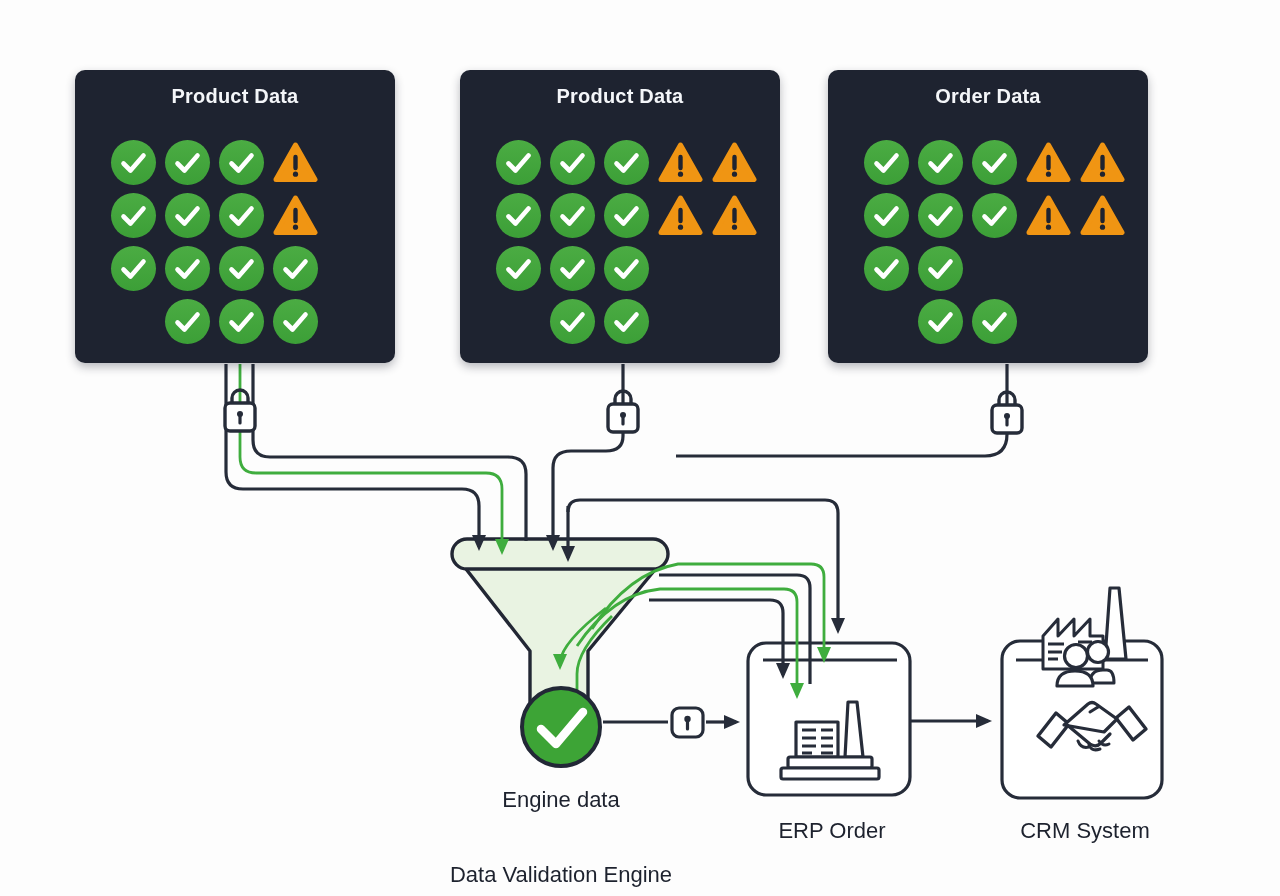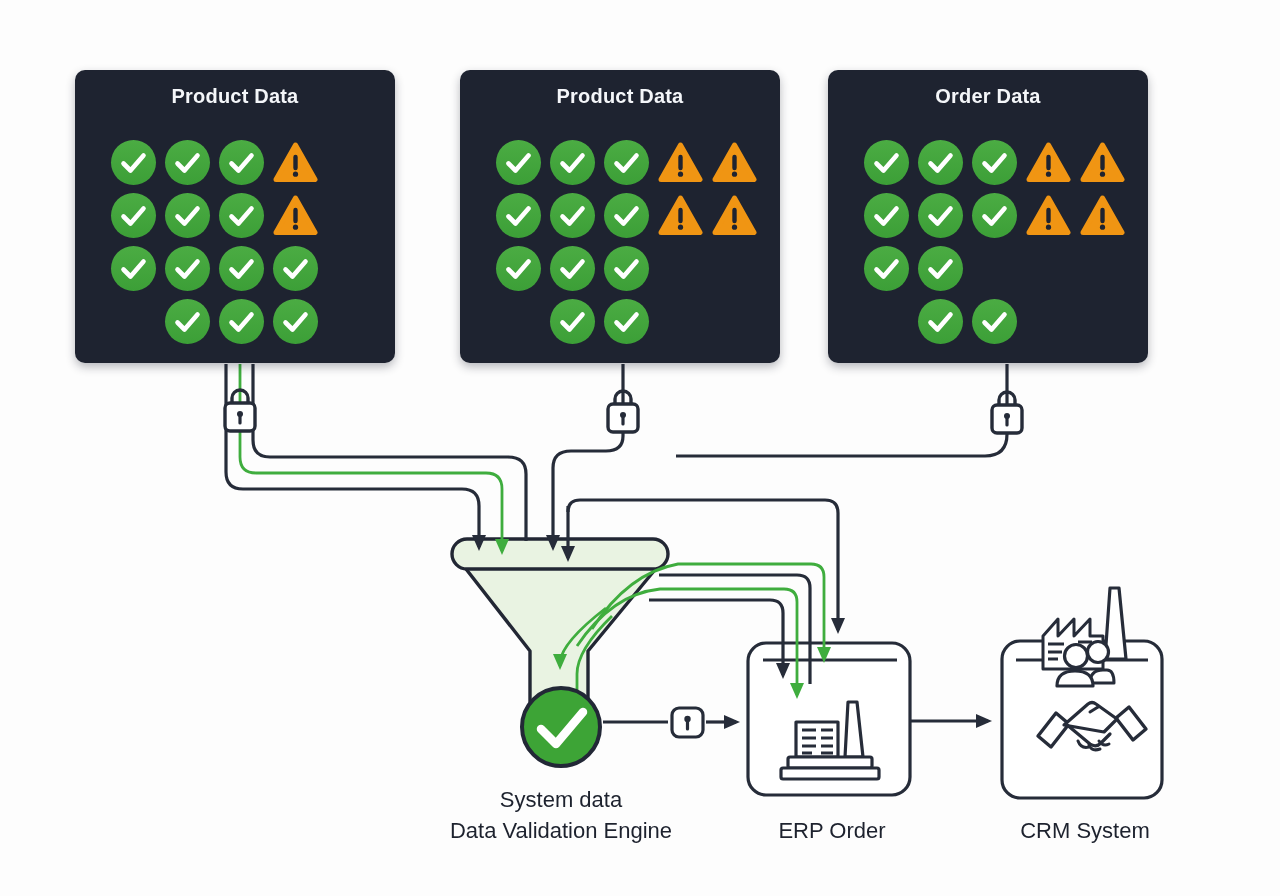--- a/index.html
+++ b/index.html
@@ -412,17 +412,17 @@
           </div>
           <div class="cell check">
             <svg viewBox="0 0 45 45" width="45" height="45">
   <path d="M12.5 23.5 L19.5 30.5 L32.5 15.5" fill="none" stroke="#ffffff" stroke-width="4.6" stroke-linecap="round" stroke-linejoin="round"></path>
             </svg>
           </div>
         </div>
       </div>
   </div>
 
-  <div class="flow-label" style="left:561px;top:787px">System data</div>
-  <div class="flow-label" style="left:561px;top:818px">Data Validation Engine</div>
+  <div class="flow-label" style="left:561px;top:787px">Engine data</div>
+  <div class="flow-label" style="left:561px;top:862px">Data Validation Engine</div>
   <div class="flow-label" style="left:832px;top:818px">ERP Order</div>
   <div class="flow-label" style="left:1085px;top:818px">CRM System</div>
 </div>
 
 </body></html>

